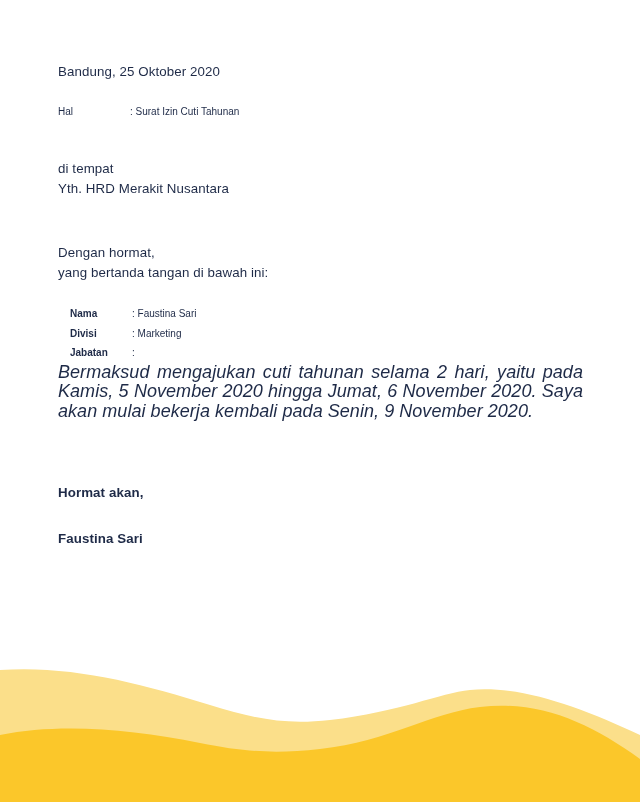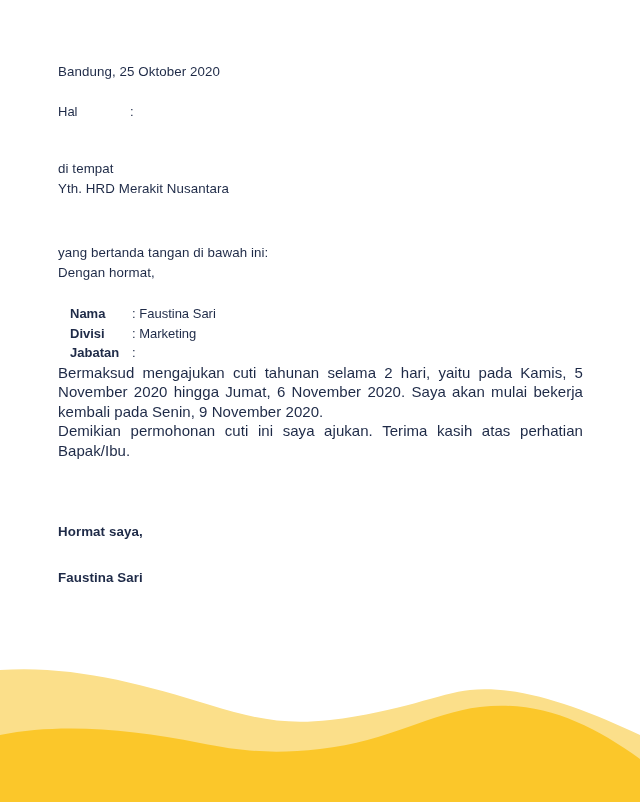--- a/index.html
+++ b/index.html
@@ -45,45 +45,46 @@
   .blk-para1     { margin: 25px 0 0 0; }
   .blk-para2     { margin: 22px 0 0 0; }
   .blk-para3     { margin: 22px 0 0 0; }
   .blk-closing   { margin: 62px 0 0 0; }
   .blk-signature { margin: 26px 0 0 0; }
 
   
   .kv-row {
     display: flex;
     align-items: flex-end;
-    font-size: 13px;
+    font-size: 10px;
     line-height: 19.5px;
   }
   .kv-label {
     display: inline-block;
     flex: 0 0 auto;
   }
   .kv-subject-label { width: 72px; }
   .kv-value { white-space: pre; }
 
   
   .kv-ident-label {
     width: 62px;
     font-weight: bold;
     padding-left: 12px;
   }
 
   
   .para {
-    font-size: 15px;
+    font-size: 18px;
     line-height: 19.6px;
     text-align: justify;
     text-justify: inter-word;
     margin: 0;
     letter-spacing: 0.05px;
+    font-style: italic;
   }
 
   .bold { font-weight: bold; }
 
   
   .waves {
     position: absolute;
     left: 0;
     bottom: 0;
     width: 640px;
@@ -98,31 +99,32 @@
 <div class="page">
 
   <div class="letter">
 
     <div class="line blk-date">Bandung, 25 Oktober 2020</div>
 
     <div class="blk-subject">
       <div class="kv-row">
         <span class="kv-label kv-subject-label">Hal</span>
         <span class="kv-value">: </span>
+        <span class="kv-value">Surat Izin Cuti Tahunan</span>
       </div>
     </div>
 
     <div class="blk-recipient">
       <div class="line">di tempat</div>
       <div class="line">Yth. HRD Merakit Nusantara</div>
     </div>
 
     <div class="blk-salutation">
+      <div class="line">Dengan hormat,</div>
       <div class="line">yang bertanda tangan di bawah ini:</div>
-      <div class="line">Dengan hormat,</div>
     </div>
 
     <div class="blk-identity">
 
       <div class="kv-row">
         <span class="kv-label kv-ident-label">Nama</span>
         <span class="kv-value">: </span>
         <span class="kv-value">Faustina Sari</span>
       </div>
 
@@ -135,23 +137,22 @@
       <div class="kv-row">
         <span class="kv-label kv-ident-label">Jabatan</span>
         <span class="kv-value">: </span>
       </div>
 
     </div>
 
     <p class="para blk-para1">Bermaksud mengajukan cuti tahunan selama 2 hari, yaitu pada Kamis, 5 November 2020 hingga Jumat, 6 November 2020. Saya akan mulai bekerja kembali pada Senin, 9 November 2020.</p>
 
 
-    <p class="para blk-para3">Demikian permohonan cuti ini saya ajukan. Terima kasih atas perhatian Bapak/Ibu.</p>
 
-    <div class="line bold blk-closing">Hormat saya,</div>
+    <div class="line bold blk-closing">Hormat akan,</div>
 
     <div class="line bold blk-signature">Faustina Sari</div>
 
   </div>
 
   <div class="waves">
     <svg viewBox="0 0 640 145" preserveAspectRatio="none" xmlns="http://www.w3.org/2000/svg">
 
       <path d="M0,13 C70,8 140,26 210,48 C255,62 285,68 330,63
                C400,55 440,36 470,33 C520,28 580,50 640,78

